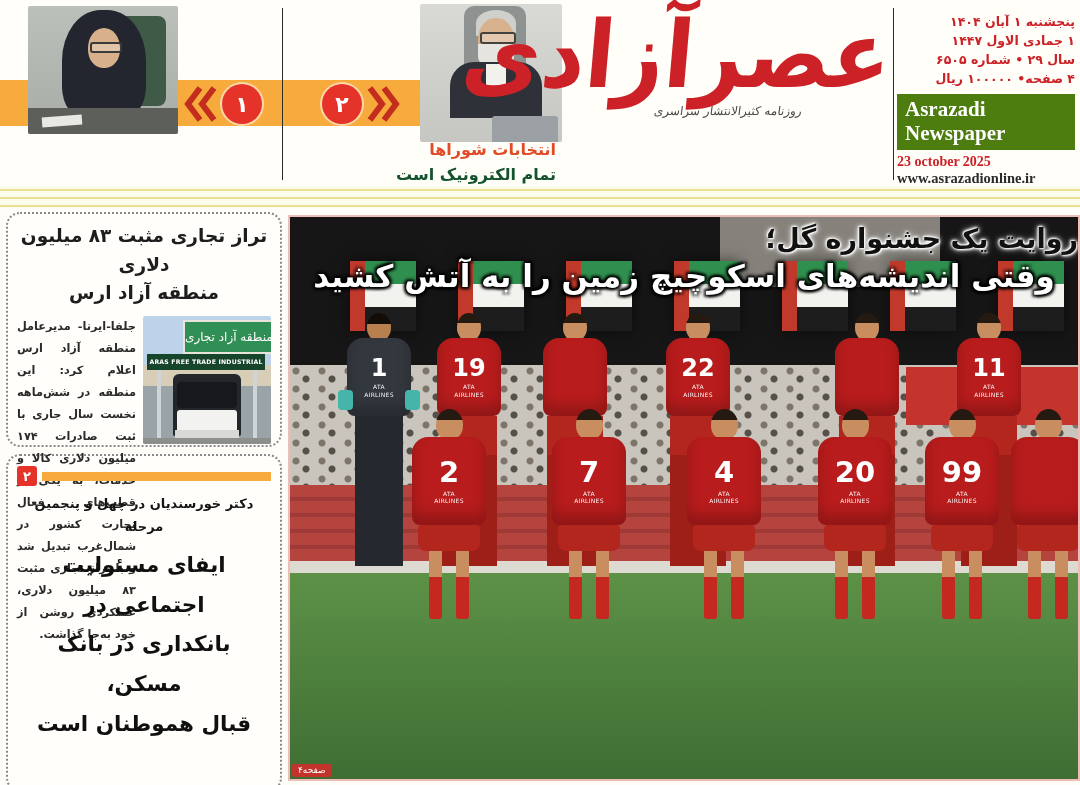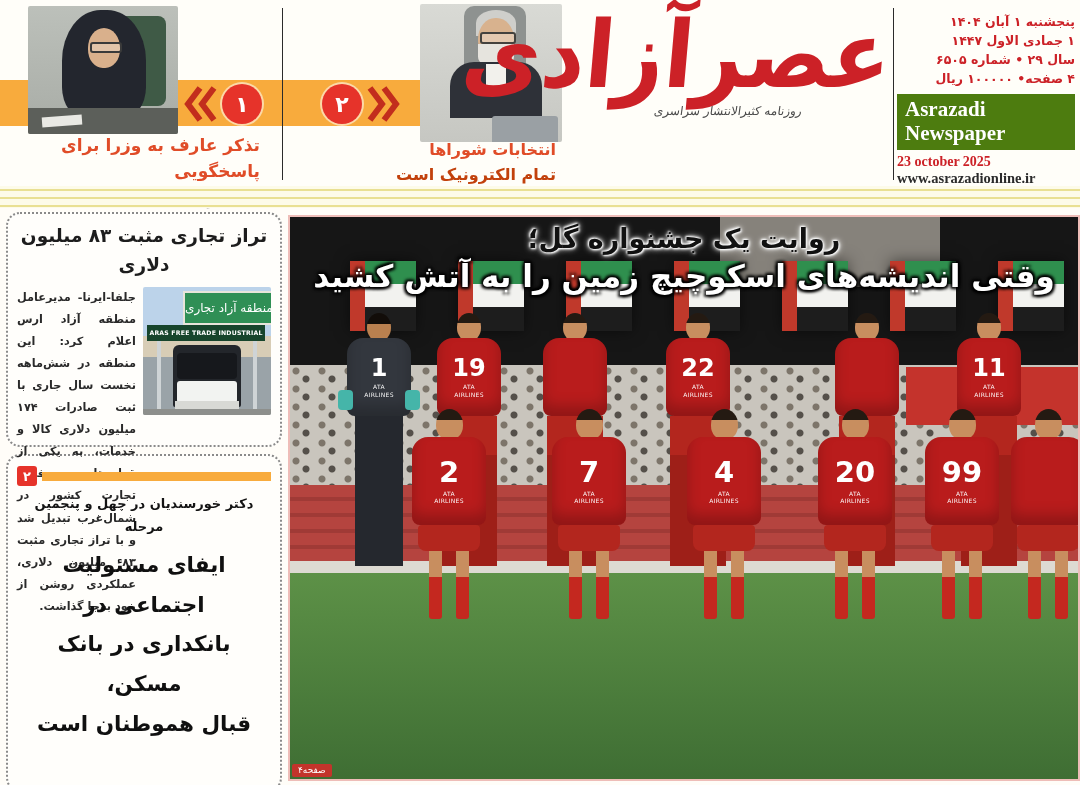--- a/index.html
+++ b/index.html
@@ -114,21 +114,21 @@
     background-size:26px 18px;}
   .mp-banner{position:absolute;left:616px;top:150px;width:176px;height:58px;background:#c4332c;}
   .mp-seats{position:absolute;left:0;top:268px;width:100%;height:82px;
     background:repeating-linear-gradient(#b5443f 0 12px,#a03a36 12px 16px);}
   .mp-wall{position:absolute;left:0;top:344px;width:100%;height:14px;background:#dddad2;}
   .mp-pitch{position:absolute;left:0;top:356px;width:100%;height:210px;
     background:linear-gradient(#5d9147,#3e6d33);}
 
   .overlay{position:absolute;left:0;top:6px;width:100%;text-align:center;z-index:6;direction:rtl;}
   .overlay .ov1{font-size:27px;font-weight:bold;color:#111;
-    text-shadow:0 0 4px #fff,0 0 7px #fff,1px 1px 2px #fff,-1px -1px 2px #fff;}
+    text-shadow:0 0 4px #fff,0 0 7px #fff,1px 1px 2px #fff,-1px -1px 2px #fff;text-align:right;}
   .overlay .ov2{margin-top:4px;font-size:31px;font-weight:bold;color:#fff;
     text-shadow:2px 2px 3px #000,-2px -2px 3px #000,2px -2px 3px #000,-2px 2px 3px #000;}
 
   .pagetag{position:absolute;left:2px;bottom:2px;z-index:7;background:#c2342b;color:#fff;
     font-size:9px;padding:1px 6px 2px;border-radius:2px;}
 
   
   .player{position:absolute;display:flex;flex-direction:column;align-items:center;}
   .player.back{z-index:2;} .player.front{z-index:3;}
   .player .head{width:24px;height:28px;border-radius:50% 50% 46% 46%;
@@ -175,24 +175,20 @@
     <div class="h-badge" style="left:184px;">
       <span class="chev">
         <svg width="34" height="40" viewBox="0 0 34 40">
           <polyline points="16,4 4,20 16,36" fill="none" stroke="#c22d1d" stroke-width="6"></polyline>
           <polyline points="30,4 18,20 30,36" fill="none" stroke="#c22d1d" stroke-width="6"></polyline>
         </svg>
       </span>
       <span class="circle">۱</span>
     </div>
 
-    <div class="h-headline hl1" dir="rtl">
-      <div class="l1">تذکر عارف به وزرا برای پاسخگویی</div>
-      <div class="l2">به خبرنگاران</div>
-    </div>
 
     <div class="vdiv d1"></div>
 
     <div class="h-badge" style="left:322px;">
       <span class="circle">۲</span>
       <span class="chev">
         <svg width="34" height="40" viewBox="0 0 34 40">
           <polyline points="4,4 16,20 4,36" fill="none" stroke="#c22d1d" stroke-width="6"></polyline>
           <polyline points="18,4 30,20 18,36" fill="none" stroke="#c22d1d" stroke-width="6"></polyline>
         </svg>
@@ -205,21 +201,21 @@
       <div class="face"></div>
       <div class="beard"></div>
       <div class="glasses"></div>
       <div class="suit"></div>
       <div class="shirt"></div>
       <div class="laptop"></div>
     </div>
 
     <div class="h-headline hl2" dir="rtl">
       <div class="l2">انتخابات شوراها</div>
-      <div class="l2" style="color:#c2410c">تمام الکترونیک است</div>
+      <div class="l2" style="color:#14532d">تمام الکترونیک است</div>
     </div>
 
     <div class="masthead">
       <div class="title" dir="rtl">عصرآزادی</div>
       <div class="tagline" dir="rtl">روزنامه کثیرالانتشار سراسری</div>
     </div>
 
     <div class="vdiv d2"></div>
 
     <div class="info">
@@ -236,20 +232,21 @@
     </div>
   </div>
 
   <div class="sep-band"></div>
 
   <div class="leftcol">
 
     <div class="artbox" style="height:215px;">
       <div class="a1-title">
         <div>تراز تجاری مثبت ۸۳ میلیون دلاری</div>
+        <div>منطقه آزاد ارس</div>
       </div>
       <div class="a1-row">
         <div class="aras">
           <div class="board-fa">منطقه آزاد تجاری صنعتی ارس</div>
           <div class="board-en">ARAS FREE TRADE INDUSTRIAL ZONE</div>
           <div class="pole1"></div>
           <div class="pole2"></div>
           <div class="truck"></div>
           <div class="cab"></div>
           <div class="grille"></div>

